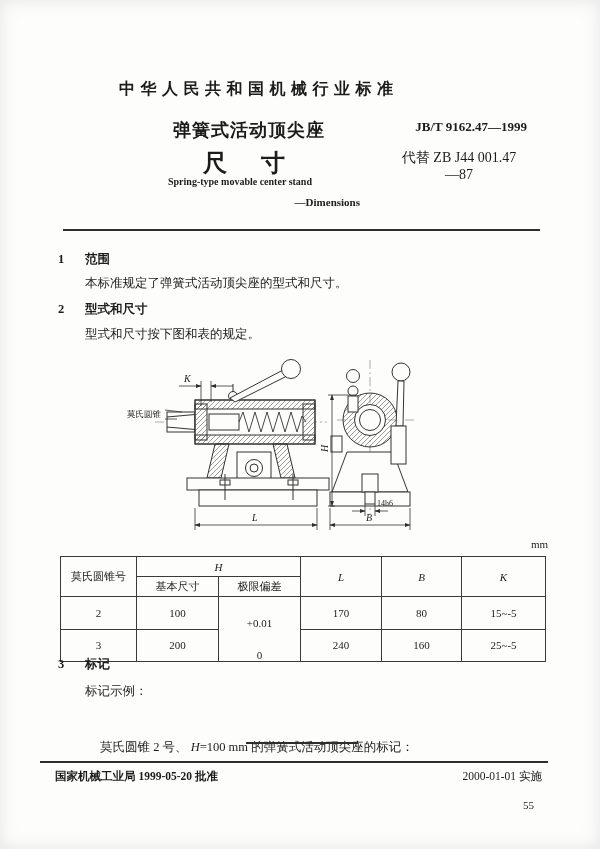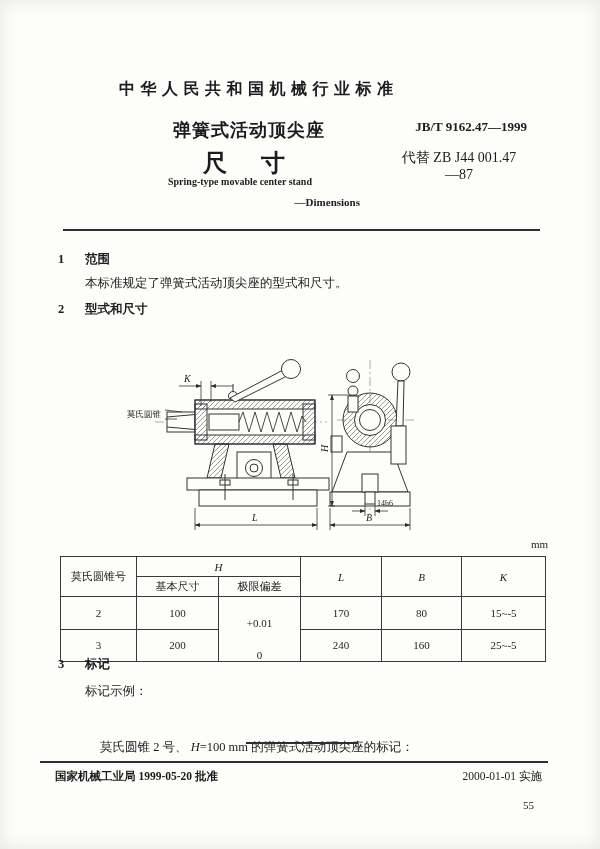--- a/index.html
+++ b/index.html
@@ -73,20 +73,21 @@
   <div class="abs std-no">JB/T 9162.47—1999</div>
   <div class="abs replaces">代替 ZB J44 001.47—87</div>
   <div class="abs title-en">Spring-type movable center stand</div>
   <div class="abs title-en2">—Dimensions</div>
   <div class="abs rule hr-header"></div>
 
   <div class="abs sec-head s1h"><span class="sec-num">1</span><span>范围</span></div>
   <div class="abs sec-body s1b">本标准规定了弹簧式活动顶尖座的型式和尺寸。</div>
 
   <div class="abs sec-head s2h"><span class="sec-num">2</span><span>型式和尺寸</span></div>
+  <div class="abs sec-body s2b">型式和尺寸按下图和表的规定。</div>
 
   <svg class="abs figure" viewBox="0 0 330 188" width="330" height="188">
     <defs>
       <pattern id="hatch" patternUnits="userSpaceOnUse" width="5" height="5">
         <path d="M0,5 L5,0" stroke="#5a5a5a" stroke-width="0.6"></path>
       </pattern>
       <marker id="arr" viewBox="0 0 10 10" refX="9" refY="5" markerWidth="7" markerHeight="7" orient="auto-start-reverse">
         <path d="M0,1.5 L10,5 L0,8.5 z" fill="#2e2e2e"></path>
       </marker>
     </defs>

